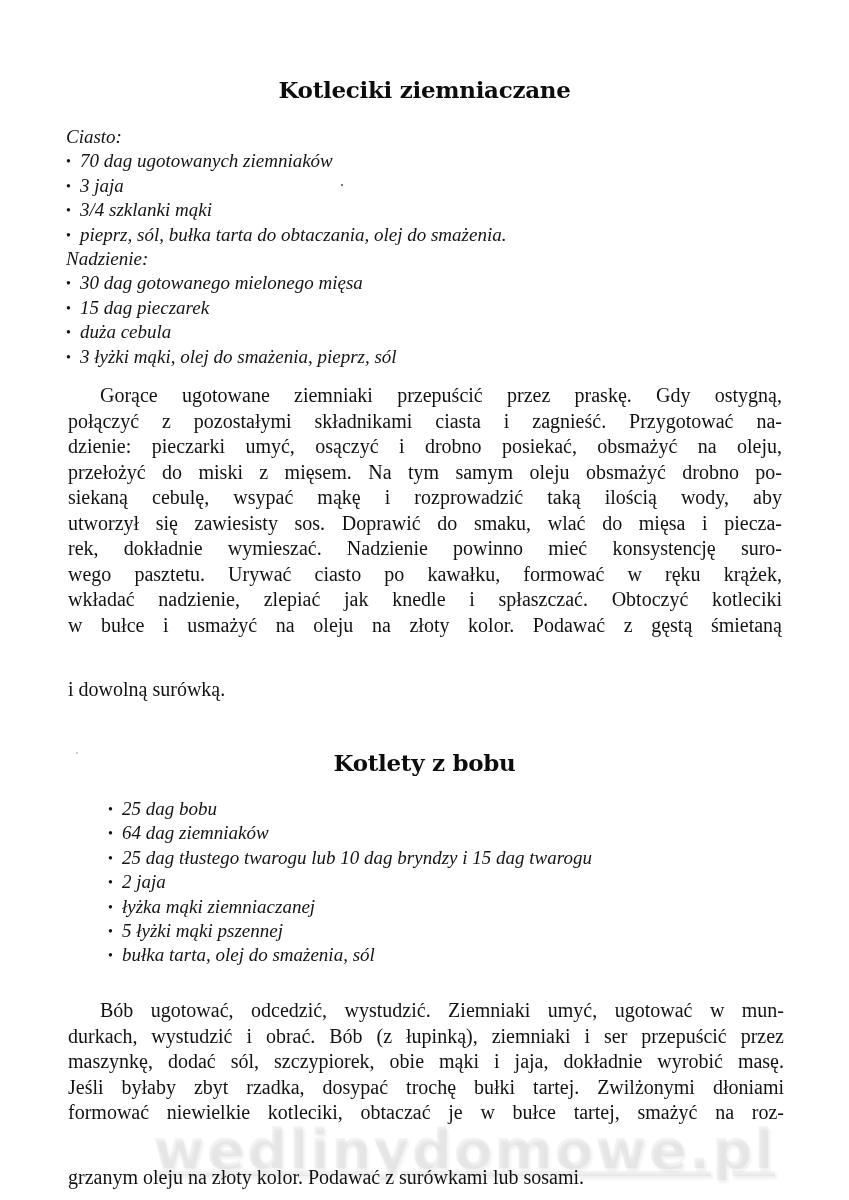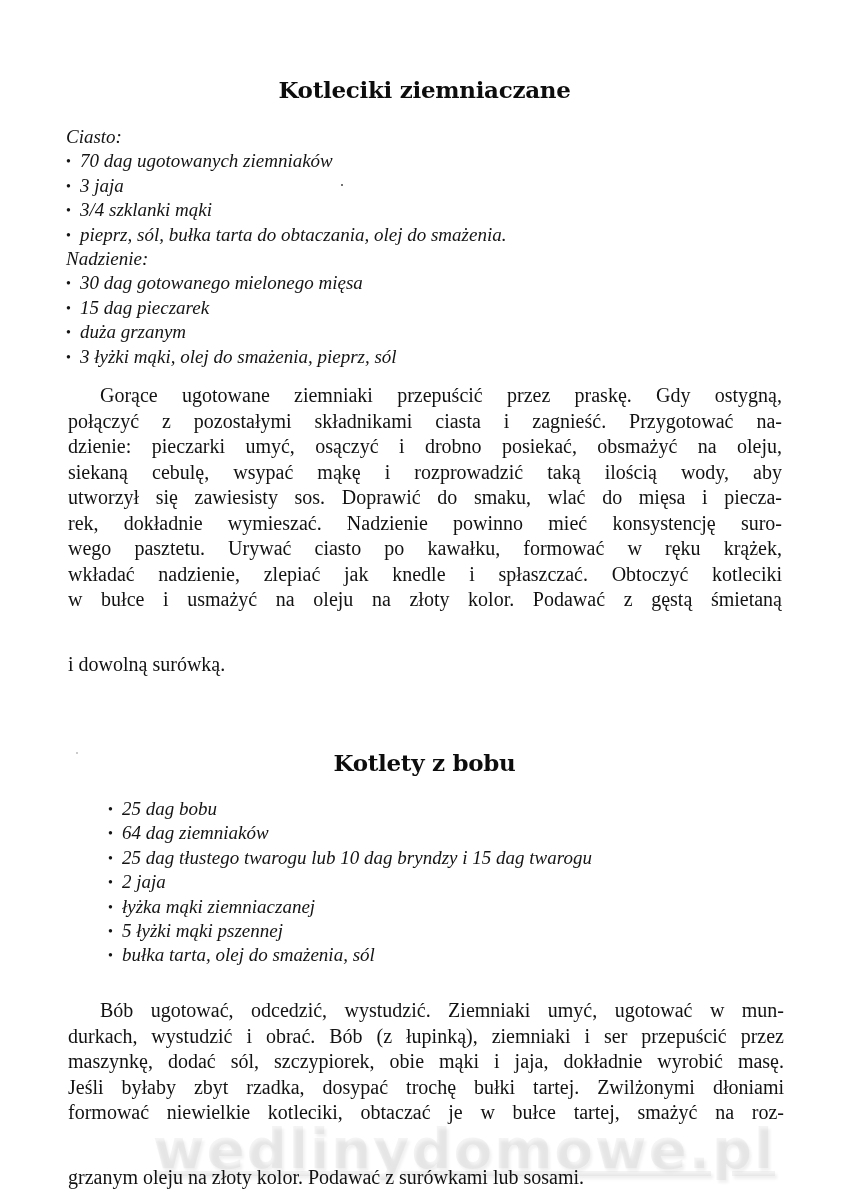--- a/index.html
+++ b/index.html
@@ -109,28 +109,29 @@
 
   <div class="list-block" style="top:114px;">
     <div class="section-label">Ciasto:</div>
     <div class="list-line"><span class="bullet">•</span><span>70 dag ugotowanych ziemniaków</span></div>
     <div class="list-line"><span class="bullet">•</span><span>3 jaja</span></div>
     <div class="list-line"><span class="bullet">•</span><span>3/4 szklanki mąki</span></div>
     <div class="list-line"><span class="bullet">•</span><span>pieprz, sól, bułka tarta do obtaczania, olej do smażenia.</span></div>
     <div class="section-label">Nadzienie:</div>
     <div class="list-line"><span class="bullet">•</span><span>30 dag gotowanego mielonego mięsa</span></div>
     <div class="list-line"><span class="bullet">•</span><span>15 dag pieczarek</span></div>
-    <div class="list-line"><span class="bullet">•</span><span>duża grzanym</span></div>
+    <div class="list-line"><span class="bullet">•</span><span>duża cebula</span></div>
     <div class="list-line"><span class="bullet">•</span><span>3 łyżki mąki, olej do smażenia, pieprz, sól</span></div>
   </div>
 
   <div class="para-block" style="top:372px;">
     <div class="para-line first">Gorące ugotowane ziemniaki przepuścić przez praskę. Gdy ostygną,</div>
     <div class="para-line">połączyć z pozostałymi składnikami ciasta i zagnieść. Przygotować na-</div>
     <div class="para-line">dzienie: pieczarki umyć, osączyć i drobno posiekać, obsmażyć na oleju,</div>
+    <div class="para-line">przełożyć do miski z mięsem. Na tym samym oleju obsmażyć drobno po-</div>
     <div class="para-line">siekaną cebulę, wsypać mąkę i rozprowadzić taką ilością wody, aby</div>
     <div class="para-line">utworzył się zawiesisty sos. Doprawić do smaku, wlać do mięsa i piecza-</div>
     <div class="para-line">rek, dokładnie wymieszać. Nadzienie powinno mieć konsystencję suro-</div>
     <div class="para-line">wego pasztetu. Urywać ciasto po kawałku, formować w ręku krążek,</div>
     <div class="para-line">wkładać nadzienie, zlepiać jak knedle i spłaszczać. Obtoczyć kotleciki</div>
     <div class="para-line">w bułce i usmażyć na oleju na złoty kolor. Podawać z gęstą śmietaną</div>
     <div class="para-line last">i dowolną surówką.</div>
   </div>
 
   <h1 class="recipe-title" style="top:737px;">Kotlety z bobu</h1>

